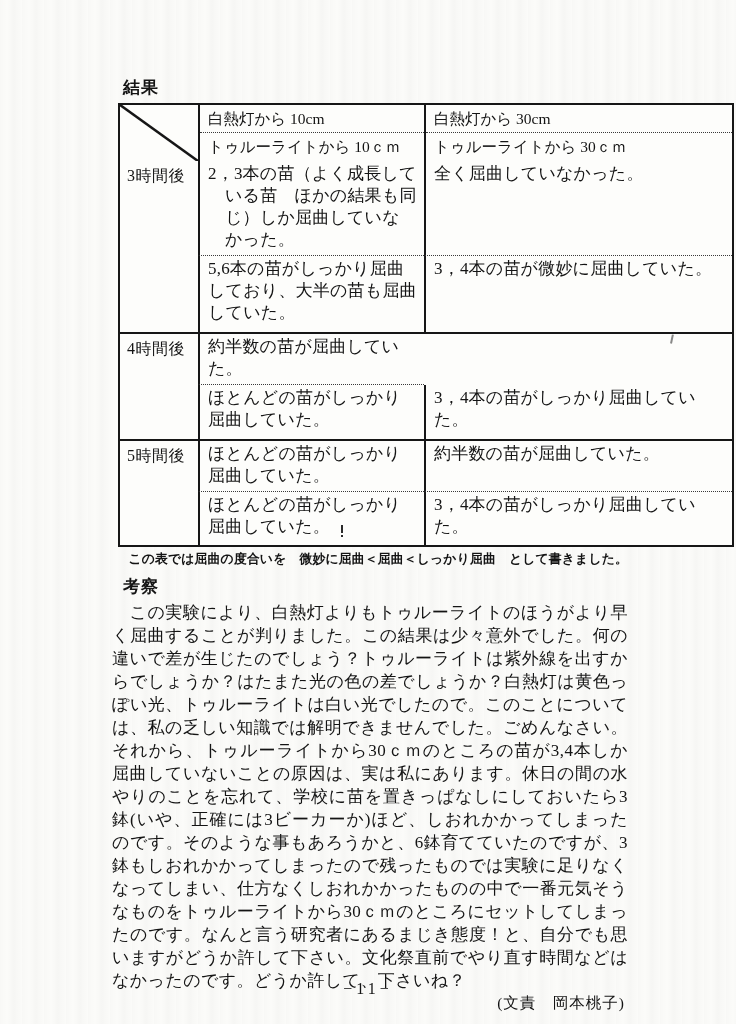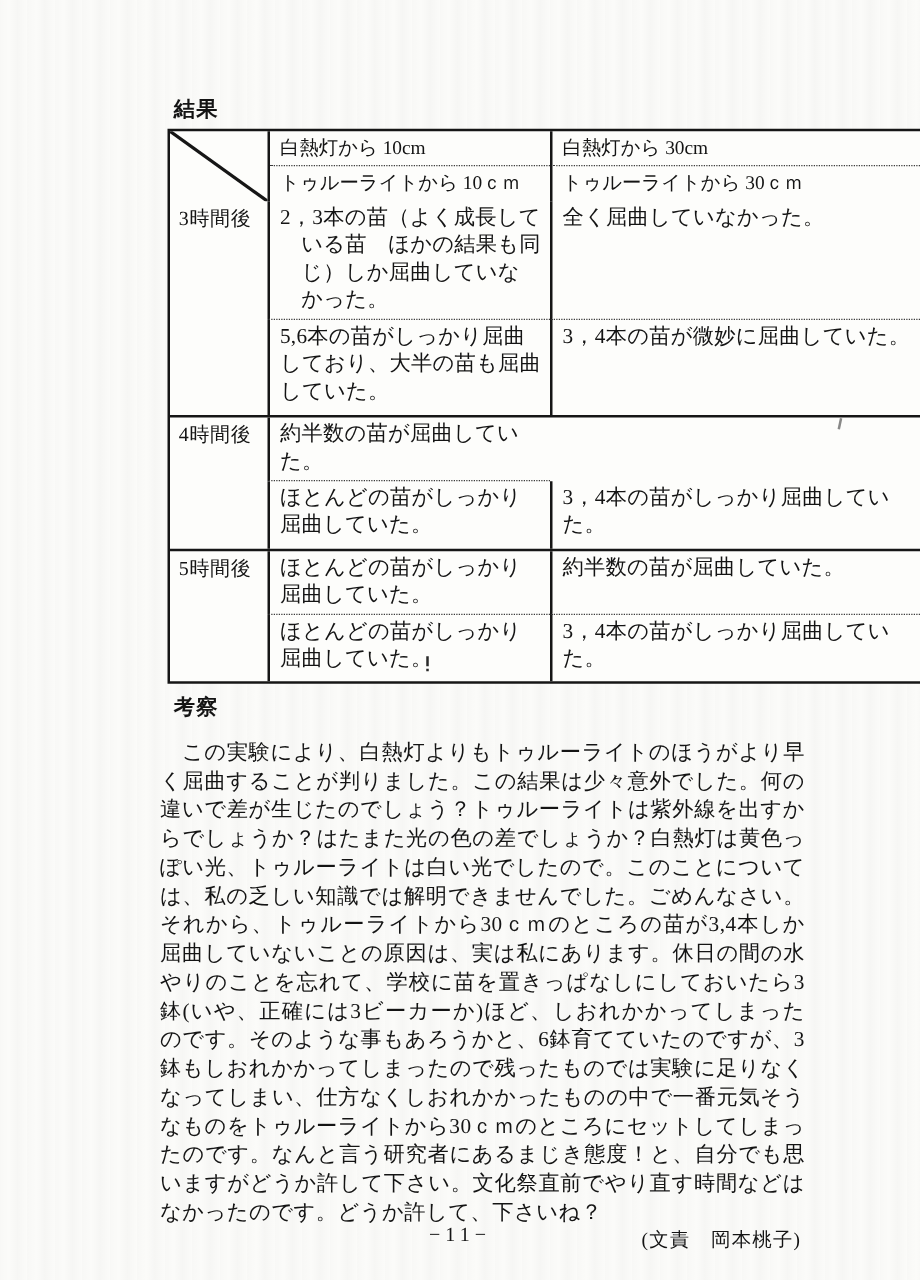--- a/index.html
+++ b/index.html
@@ -11,31 +11,31 @@
     font-family: "Liberation Serif", "DejaVu Serif", serif;
     overflow: hidden;
   }
   
   .scan-texture {
     position: absolute; inset: 0; pointer-events: none;
     background: repeating-linear-gradient(90deg,
       rgba(0,0,0,0.012) 0px, rgba(0,0,0,0.0) 7px,
       rgba(0,0,0,0.018) 14px, rgba(0,0,0,0.0) 22px);
   }
-  .content { position: absolute; top: 76px; left: 128px; width: 520px; }
+  .content { position: absolute; top: 76px; left: 112px; width: 520px; }
 
   .sec-heading {
     font-family: "Liberation Sans", "DejaVu Sans", sans-serif;
     font-weight: 700;
     font-size: 17px;
     letter-spacing: 1px;
     margin-left: 11px;
   }
   .h-results { margin-bottom: 4px; }
-  .h-discussion { margin-top: 7px; margin-bottom: 13px; }
+  .h-discussion { margin-top: 7px; margin-bottom: 3px; }
 
   
   .rtable {
     margin-left: 6px;
     width: 616px;
     border: 2px solid #161616;
     background: #fdfdfb;
   }
   .trow {
     display: grid;
@@ -176,20 +176,21 @@
     <div class="trow r3">
       <div class="cell-label">5時間後</div>
       <div class="cell sub-top col2">ほとんどの苗がしっかり屈曲していた。</div>
       <div class="cell sub-top col3">約半数の苗が屈曲していた。</div>
       <div class="cell sub-bottom col2">ほとんどの苗がしっかり屈曲していた。</div>
       <div class="cell sub-bottom col3">3，4本の苗がしっかり屈曲していた。</div>
     </div>
 
   </div>
 
+  <div class="tcaption">この表では屈曲の度合いを　微妙に屈曲＜屈曲＜しっかり屈曲　として書きました。</div>
 
   <div class="sec-heading h-discussion">考察</div>
 
   <div class="body-par">　この実験により、白熱灯よりもトゥルーライトのほうがより早く屈曲することが判りました。この結果は少々意外でした。何の違いで差が生じたのでしょう？トゥルーライトは紫外線を出すからでしょうか？はたまた光の色の差でしょうか？白熱灯は黄色っぽい光、トゥルーライトは白い光でしたので。このことについては、私の乏しい知識では解明できませんでした。ごめんなさい。それから、トゥルーライトから30ｃｍのところの苗が3,4本しか屈曲していないことの原因は、実は私にあります。休日の間の水やりのことを忘れて、学校に苗を置きっぱなしにしておいたら3鉢(いや、正確には3ビーカーか)ほど、しおれかかってしまったのです。そのような事もあろうかと、6鉢育てていたのですが、3鉢もしおれかかってしまったので残ったものでは実験に足りなくなってしまい、仕方なくしおれかかったものの中で一番元気そうなものをトゥルーライトから30ｃｍのところにセットしてしまったのです。なんと言う研究者にあるまじき態度！と、自分でも思いますがどうか許して下さい。文化祭直前でやり直す時間などはなかったのです。どうか許して、下さいね？</div>
 
   <div class="signature">(文責　岡本桃子)</div>
 
 </div>
 
 <div class="artifact-exclaim"></div>

